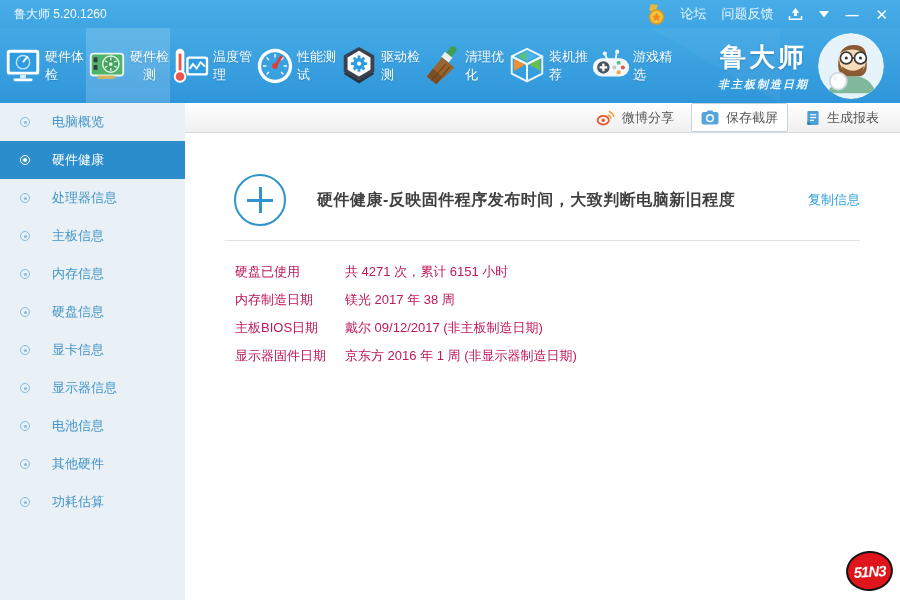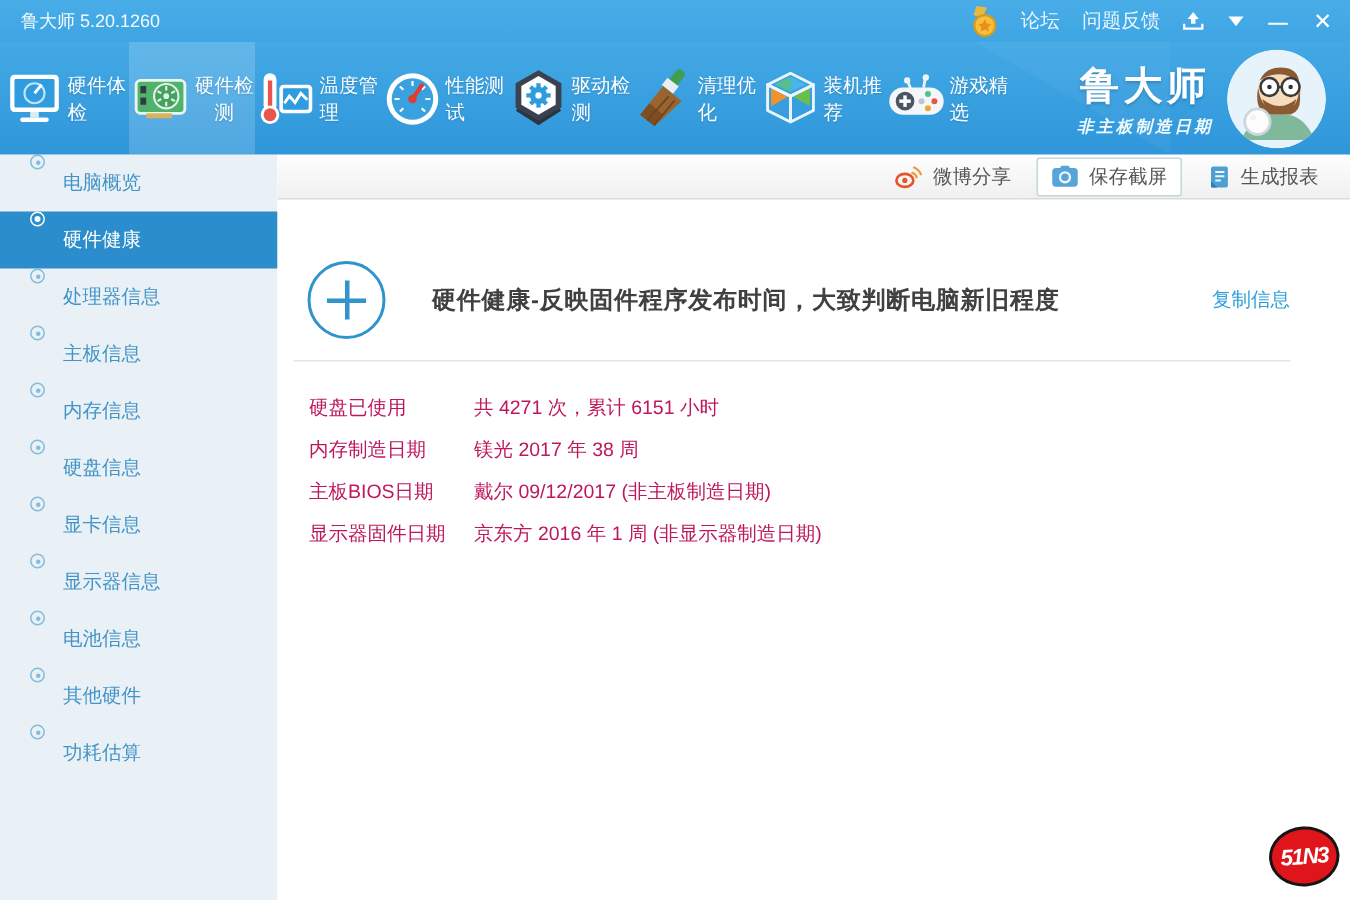--- a/index.html
+++ b/index.html
@@ -27,38 +27,38 @@
   .tab-label { color:#fff; font-size:13px; text-shadow:0 1px 1px rgba(0,60,100,0.25); }
   .brand { margin-left:auto; display:flex; align-items:center; padding-right:16px; gap:9px; }
   .brand-text { text-align:center; }
   .brand-name { font-size:26px; font-weight:bold; color:#fff; letter-spacing:3px; text-shadow:0 1px 2px rgba(0,60,100,0.3); }
   .brand-tagline { margin-top:2px; font-size:11px; font-weight:bold; font-style:italic; color:#f0faff; letter-spacing:2px; }
   .avatar { width:66px; height:66px; border-radius:50%; overflow:hidden; flex:0 0 66px; }
 
   
   .body { flex:1; display:flex; min-height:0; }
   .sidebar { width:185px; flex:0 0 185px; background:#e9f1f7; }
-  .side-item { height:38px; display:flex; align-items:flex-start; padding-left:20px; color:#4394c6; font-size:13px; cursor:pointer;flex-direction:column; }
+  .side-item { height:38px; display:flex; align-items:center; padding-left:20px; color:#4394c6; font-size:13px; cursor:pointer; }
   .side-item .radio { width:10px; height:10px; border:1px solid #85bbdb; border-radius:50%; position:relative; flex:0 0 10px; }
   .side-item .radio::after { content:""; position:absolute; left:50%; top:50%; width:3px; height:3px; margin:-1.5px 0 0 -1.5px; border-radius:50%; background:#85bbdb; }
   .side-label { margin-left:22px; }
   .side-item.active { background:#2b8dcb; color:#fff; }
   .side-item.active .radio { border-color:#fff; }
   .side-item.active .radio::after { background:#fff; width:4px; height:4px; margin:-2px 0 0 -2px; }
 
   .main { flex:1; display:flex; flex-direction:column; background:#fff; min-width:0; }
 
   
-  .actionbar { height:30px; flex:0 0 30px; background:linear-gradient(180deg,#fefefe,#f0f0f0); border-bottom:1px solid #dbdbdb; display:flex; align-items:center; justify-content:flex-end; gap:8px; padding-right:12px; }
+  .actionbar { height:30px; flex:0 0 30px; background:linear-gradient(180deg,#fefefe,#f0f0f0); border-bottom:1px solid #dbdbdb; display:flex; justify-content:flex-end; gap:8px; padding-right:12px; }
   .action-btn { display:flex; align-items:center; gap:7px; padding:3px 9px; font-size:13px; color:#555; cursor:pointer; }
   .action-btn.boxed { background:#fff; border:1px solid #c6d4dd; border-radius:2px; }
   .action-btn svg { display:block; }
 
   
-  .content { flex:1; padding:0 40px 0 11px; position:relative; }
+  .content { flex:1; padding:0 40px 0 40px; position:relative; }
   .content-header { display:flex; align-items:center; margin-top:41px; }
   .plus-circle { width:52px; height:52px; border:2px solid #2f93cc; border-radius:50%; position:relative; margin-left:9px; flex:0 0 52px; }
   .plus-circle::before, .plus-circle::after { content:""; position:absolute; background:#3194cd; left:50%; top:50%; }
   .plus-circle::before { width:26px; height:3px; margin:-1.5px 0 0 -13px; }
   .plus-circle::after { width:3px; height:26px; margin:-13px 0 0 -1.5px; }
   .content-title { margin-left:31px; font-size:16px; font-weight:bold; color:#404040; letter-spacing:0.5px; }
   .copy-link { margin-left:auto; font-size:13px; color:#2da0dc; cursor:pointer; white-space:nowrap; }
   .divider { height:1px; background:#e4e4e4; margin-top:14px; }
   .info-rows { margin-top:17px; }
   .info-row { display:flex; align-items:center; height:28px; font-size:13px; color:#be185d; }

